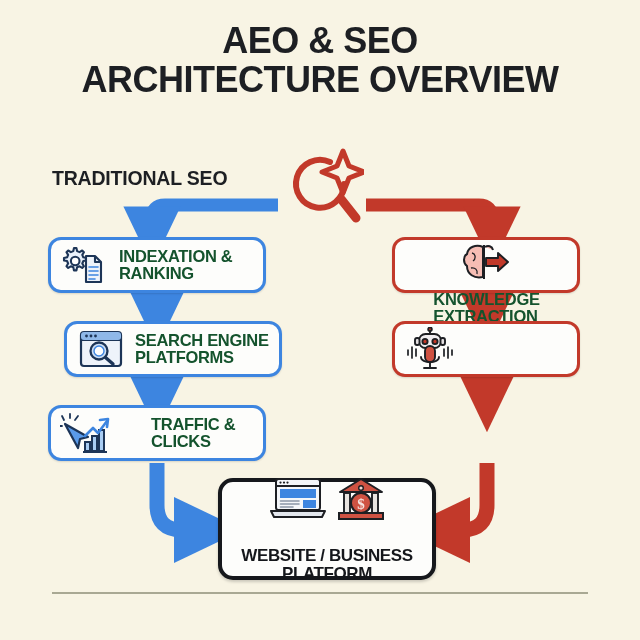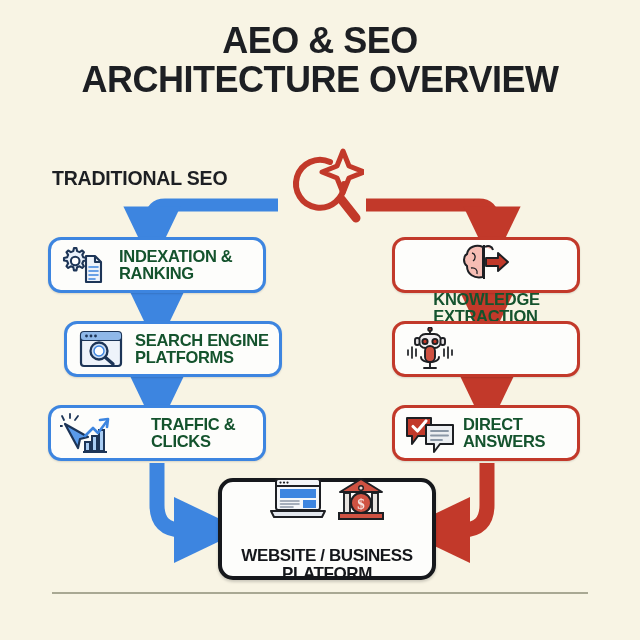--- a/index.html
+++ b/index.html
@@ -323,38 +323,20 @@
           <line x1="8" y1="20" x2="8" y2="31"></line>
           <line x1="4" y1="23" x2="4" y2="28"></line>
           <line x1="40" y1="22" x2="40" y2="29"></line>
           <line x1="44" y1="20" x2="44" y2="31"></line>
           <line x1="48" y1="23" x2="48" y2="28"></line>
         </g>
       </svg>
     </div>
   </div>
 
-  <div class="step red" id="step-answers">
-    <div class="ico">
-      <svg width="52" height="42" viewBox="0 0 52 42">
-        <path d="M3 6 L27 6 L27 24 L14 24 L8 32 L8 24 L3 24 Z" fill="#c2392a" stroke="#1d1f23" stroke-width="2" stroke-linejoin="round"></path>
-        <path d="M9 14.5 L13.5 19 L22 9" fill="none" stroke="#fff" stroke-width="3.1" stroke-linecap="round" stroke-linejoin="round"></path>
-        <path d="M22 13 L49 13 L49 32 L36 32 L30 40 L30 32 L22 32 Z" fill="#eceff2" stroke="#1d1f23" stroke-width="2" stroke-linejoin="round"></path>
-        <g stroke="#8a97a6" stroke-width="1.9" stroke-linecap="round">
-          <line x1="27" y1="19" x2="44" y2="19"></line>
-          <line x1="27" y1="23.5" x2="44" y2="23.5"></line>
-          <line x1="27" y1="28" x2="38" y2="28"></line>
-        </g>
-      </svg>
-    </div>
-    <div class="lbl">
-      <span>DIRECT</span><br>
-      <span>ANSWERS</span>
-    </div>
-  </div>
 
   <div id="hub">
     <div class="hub-icons">
       <span>
         <svg width="60" height="46" viewBox="0 0 60 46">
           <rect x="7" y="3" width="44" height="31" rx="2.5" fill="#f4f6f9" stroke="#1d1f23" stroke-width="2"></rect>
           <path d="M7 10 L51 10" stroke="#1d1f23" stroke-width="1.8"></path>
           <circle cx="11.5" cy="6.6" r="1.1" fill="#1d1f23"></circle>
           <circle cx="15" cy="6.6" r="1.1" fill="#1d1f23"></circle>
           <circle cx="18.5" cy="6.6" r="1.1" fill="#1d1f23"></circle>

